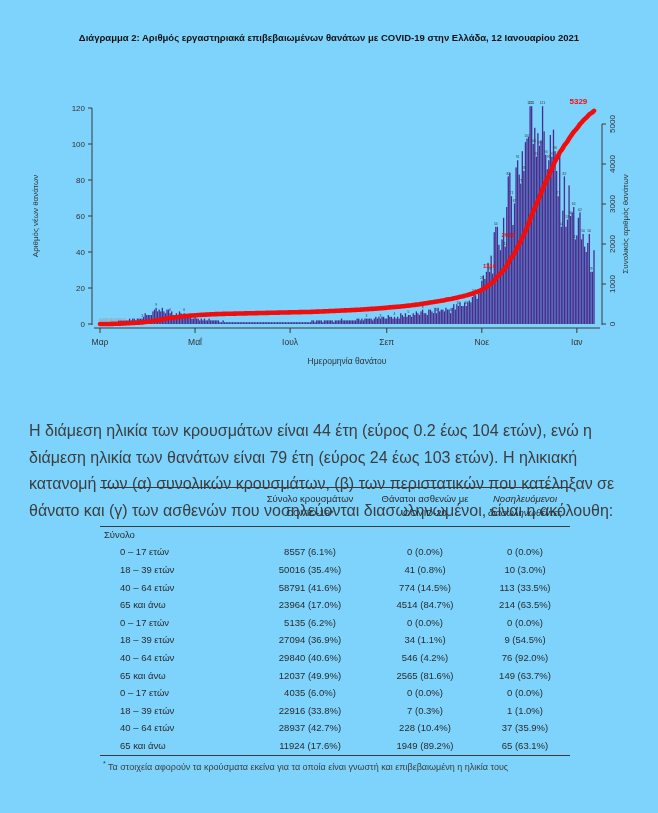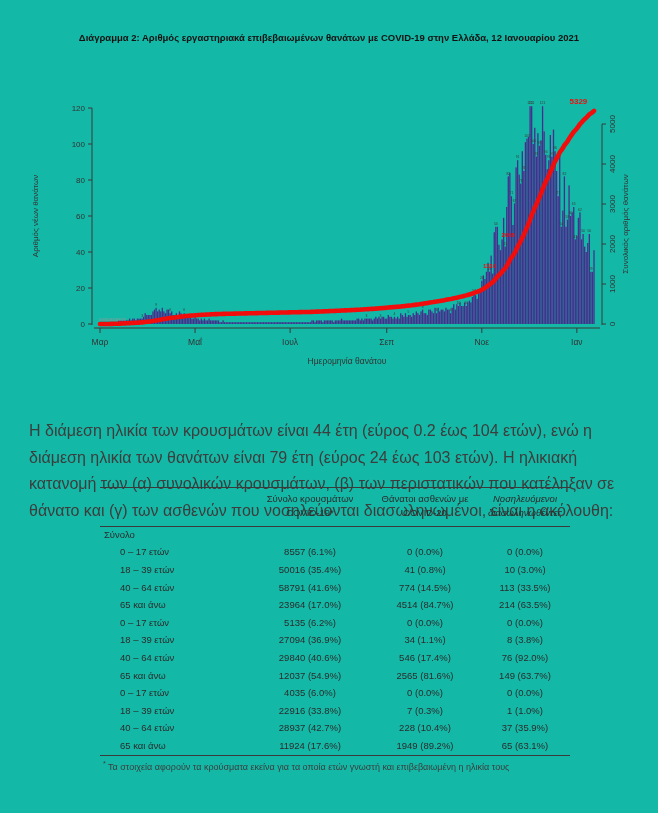--- a/index.html
+++ b/index.html
@@ -1,19 +1,19 @@
 <!DOCTYPE html>
 <html><head>
 <meta charset="utf-8">
 <style>
   html,body{margin:0;padding:0;background:#ffffff;}
   .page{
     position:relative;
     width:658px;height:813px;
-    background:#14b8a6;
+    background:#7dd3fc;
     font-family:"Liberation Sans", sans-serif;
     color:#2b2b2b;
     overflow:hidden;
   }
   .chart-title{
     position:absolute;top:32px;left:29px;width:600px;
     text-align:center;font-size:9.5px;font-weight:bold;color:#111;
   }
   .chart-wrap{position:absolute;top:52px;left:24px;width:620px;height:330px;}
   .para{
@@ -538,31 +538,31 @@
           <tr>
             <td class="lbl">0 – 17 ετών</td>
             <td>5135 (6.2%)</td>
             <td>0 (0.0%)</td>
             <td>0 (0.0%)</td>
           </tr>
           <tr>
             <td class="lbl">18 – 39 ετών</td>
             <td>27094 (36.9%)</td>
             <td>34 (1.1%)</td>
-            <td>8 (3.8%)</td>
+            <td>9 (54.5%)</td>
           </tr>
           <tr>
             <td class="lbl">40 – 64 ετών</td>
             <td>29840 (40.6%)</td>
-            <td>546 (17.4%)</td>
+            <td>546 (4.2%)</td>
             <td>76 (92.0%)</td>
           </tr>
           <tr>
             <td class="lbl">65 και άνω</td>
-            <td>12037 (54.9%)</td>
+            <td>12037 (49.9%)</td>
             <td>2565 (81.6%)</td>
             <td>149 (63.7%)</td>
           </tr>
           <tr>
             <td class="lbl">0 – 17 ετών</td>
             <td>4035 (6.0%)</td>
             <td>0 (0.0%)</td>
             <td>0 (0.0%)</td>
           </tr>
           <tr>
@@ -580,15 +580,15 @@
           <tr>
             <td class="lbl">65 και άνω</td>
             <td>11924 (17.6%)</td>
             <td>1949 (89.2%)</td>
             <td>65 (63.1%)</td>
           </tr>
         </tbody>
       </table>
   </div>
 
-  <div class="footnote"><sup>*</sup><span> Τα στοιχεία αφορούν τα κρούσματα εκείνα για τα οποία ετών γνωστή και επιβεβαιωμένη η ηλικία τους</span></div>
+  <div class="footnote"><sup>*</sup><span> Τα στοιχεία αφορούν τα κρούσματα εκείνα για τα οποία είναι γνωστή και επιβεβαιωμένη η ηλικία τους</span></div>
 
 </div>
 
 </body></html>

